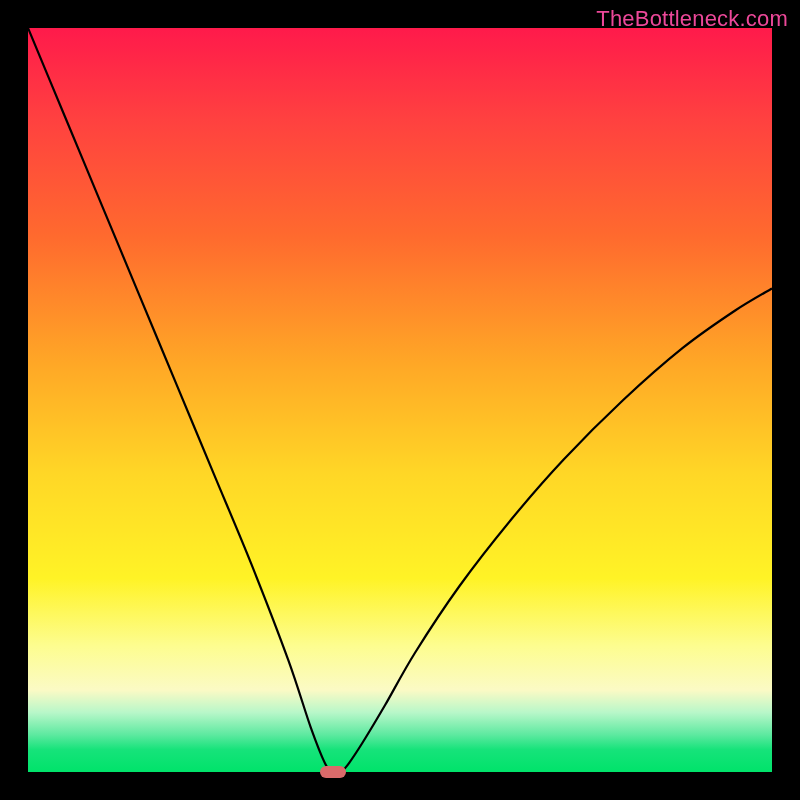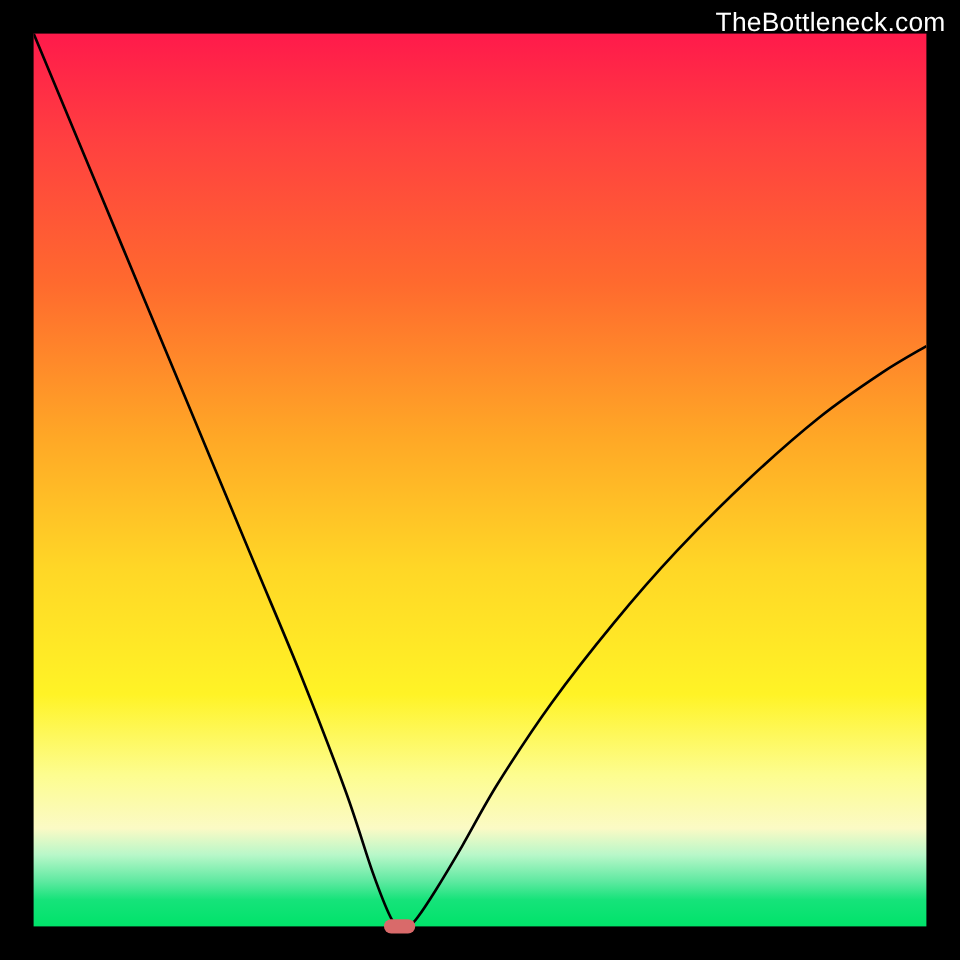--- a/index.html
+++ b/index.html
@@ -35,21 +35,21 @@
       #b8f7c9 92%,
       #5de9a0 95%,
       #16e37a 97%,
       #00e36a 100%
     );
   }
   .watermark {
     position: absolute;
     top: 6px;
     right: 12px;
-    color: #ffffff;
+    color: #ec4899;
     font-size: 22px;
     font-weight: 500;
     letter-spacing: 0.2px;
     user-select: none;
   }
   svg.curve {
     position: absolute;
     left: 0;
     top: 0;
     width: 744px;

